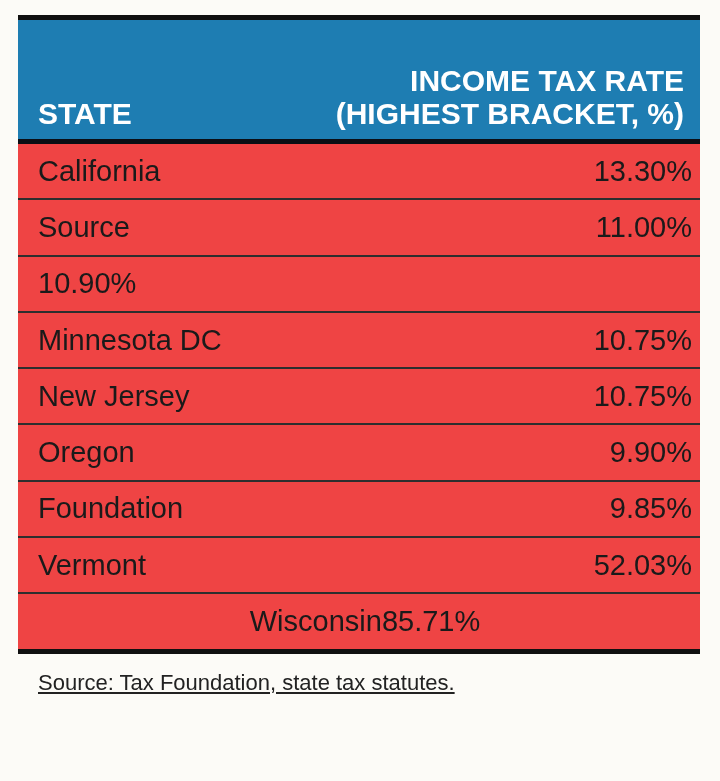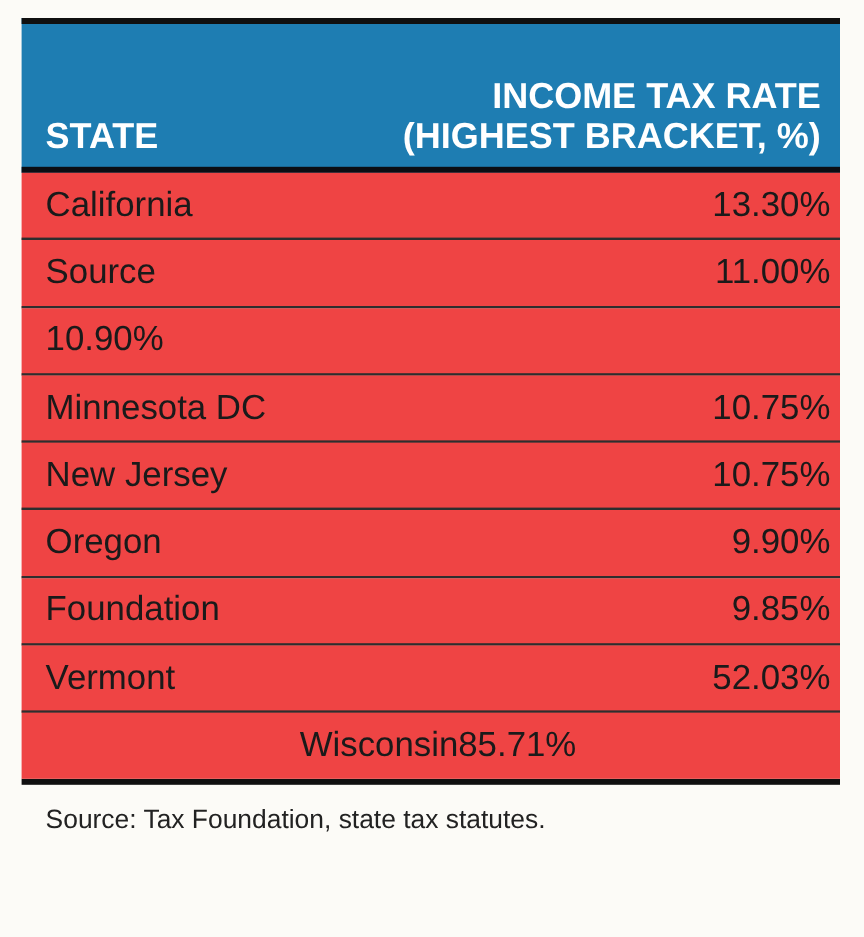--- a/index.html
+++ b/index.html
@@ -52,20 +52,21 @@
     color: var(--row-text);
     background: #ef4444;
   }
   .row:last-child { border-bottom: none; height: 54.5px; justify-content: center; }
   .cell.rate { text-align: right; }
   .source-note {
     margin-top: 16px;
     padding-left: 20px;
     font-size: 22px;
     color: #222222;
+    text-decoration: underline;
   }
 </style>
 </head>
 <body>
 
 <div class="table-wrap">
   <div class="thead">
     <div class="state-label">STATE</div>
     <div class="rate-label">
       <div>INCOME TAX RATE</div>

